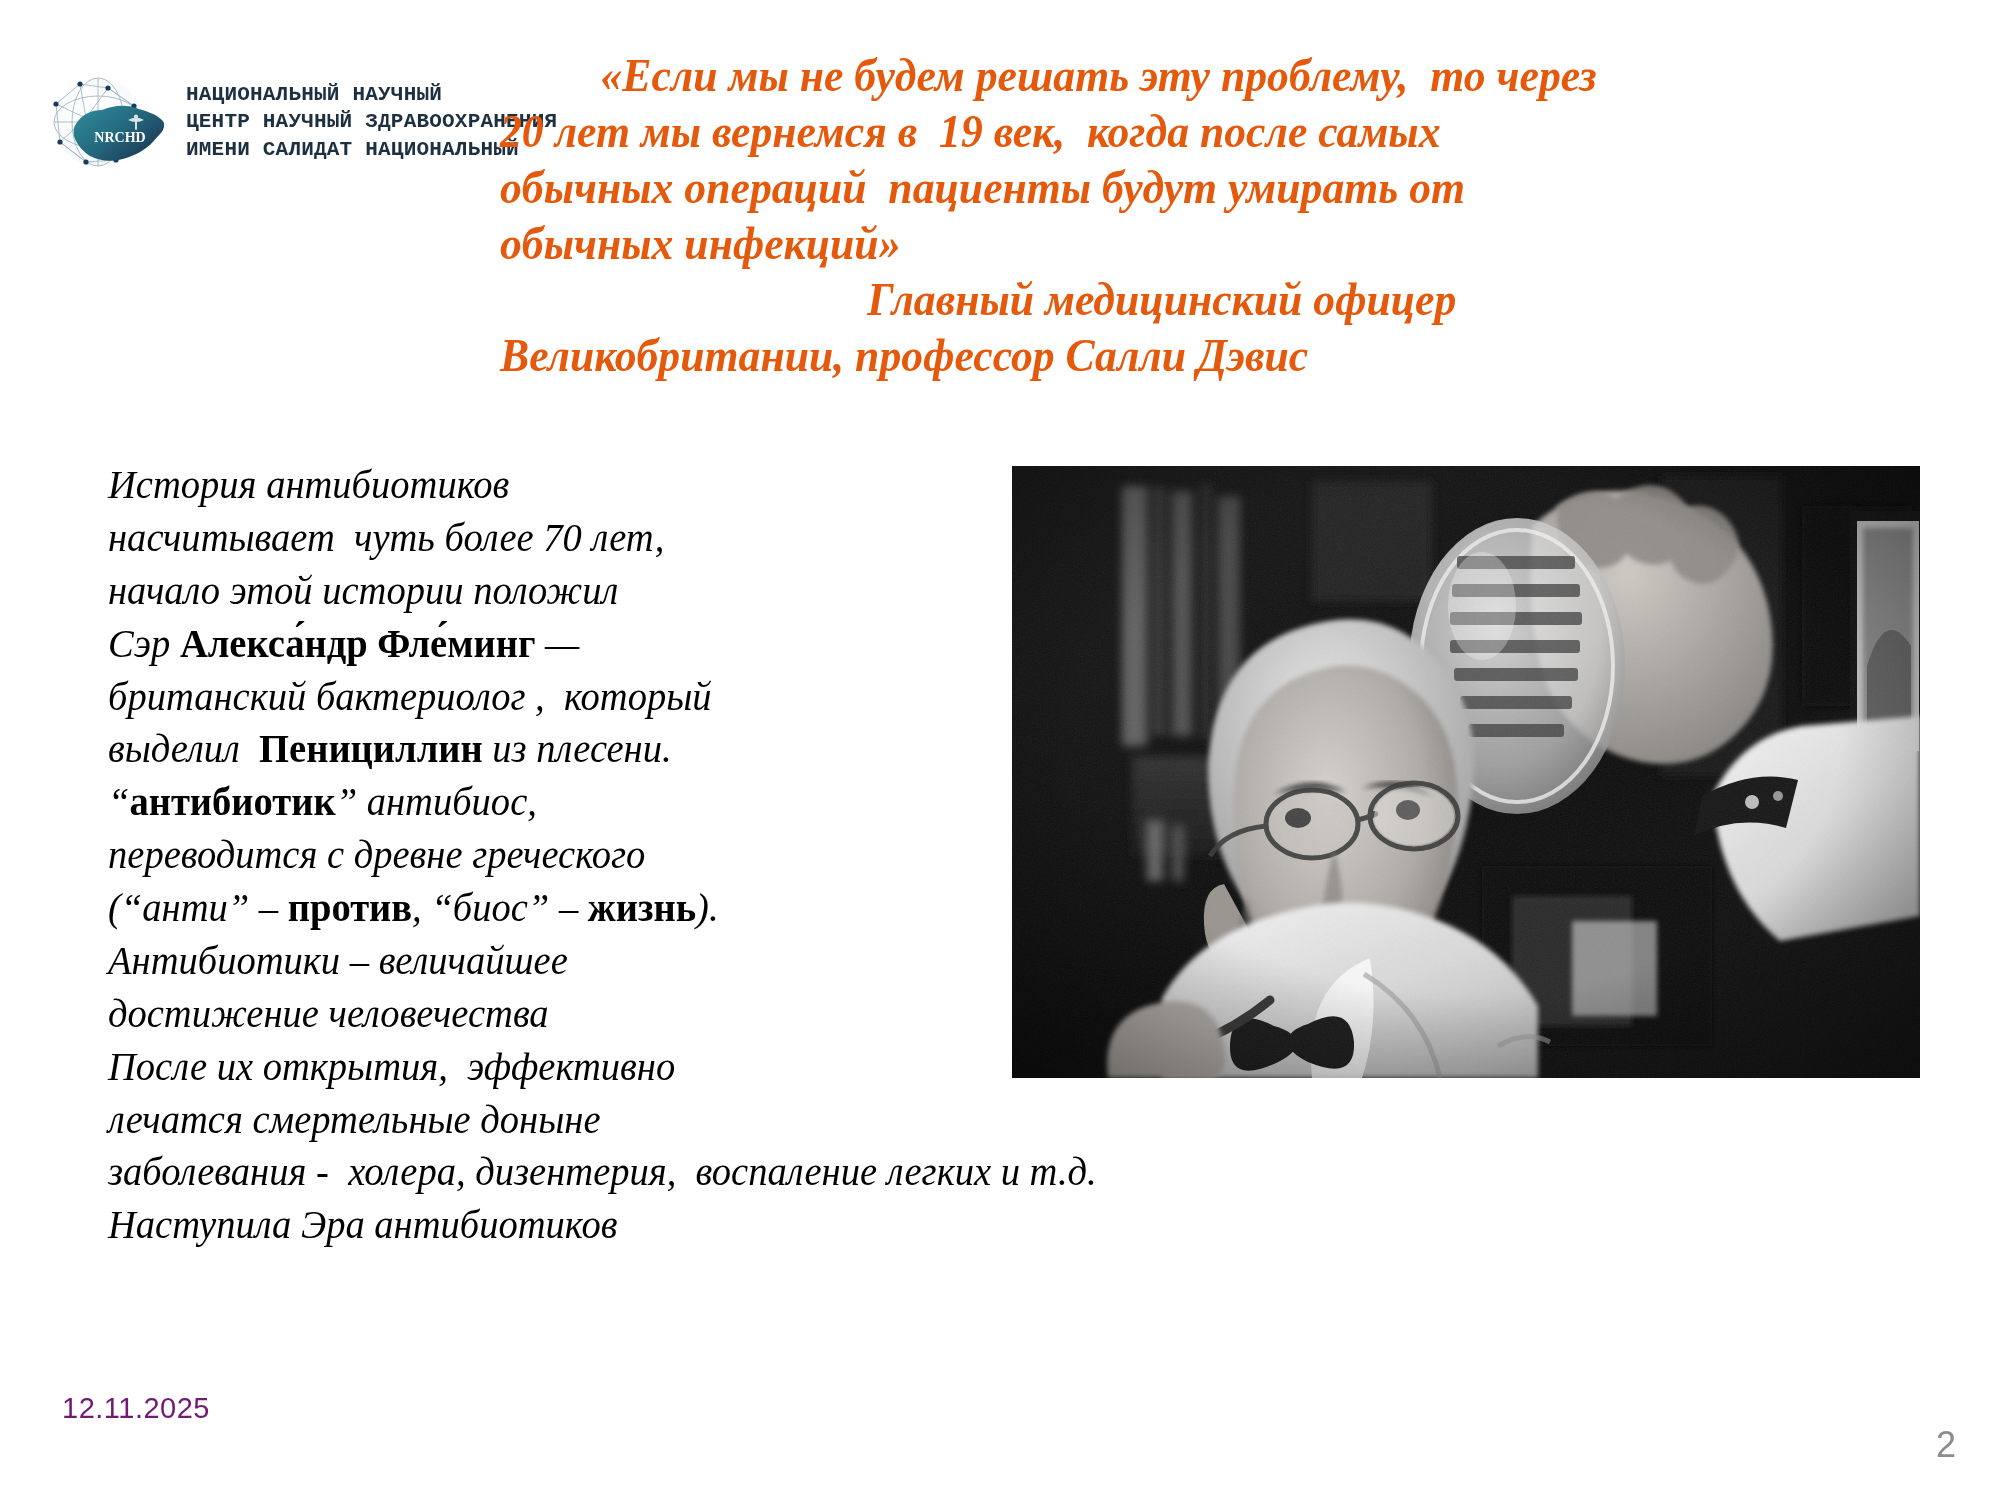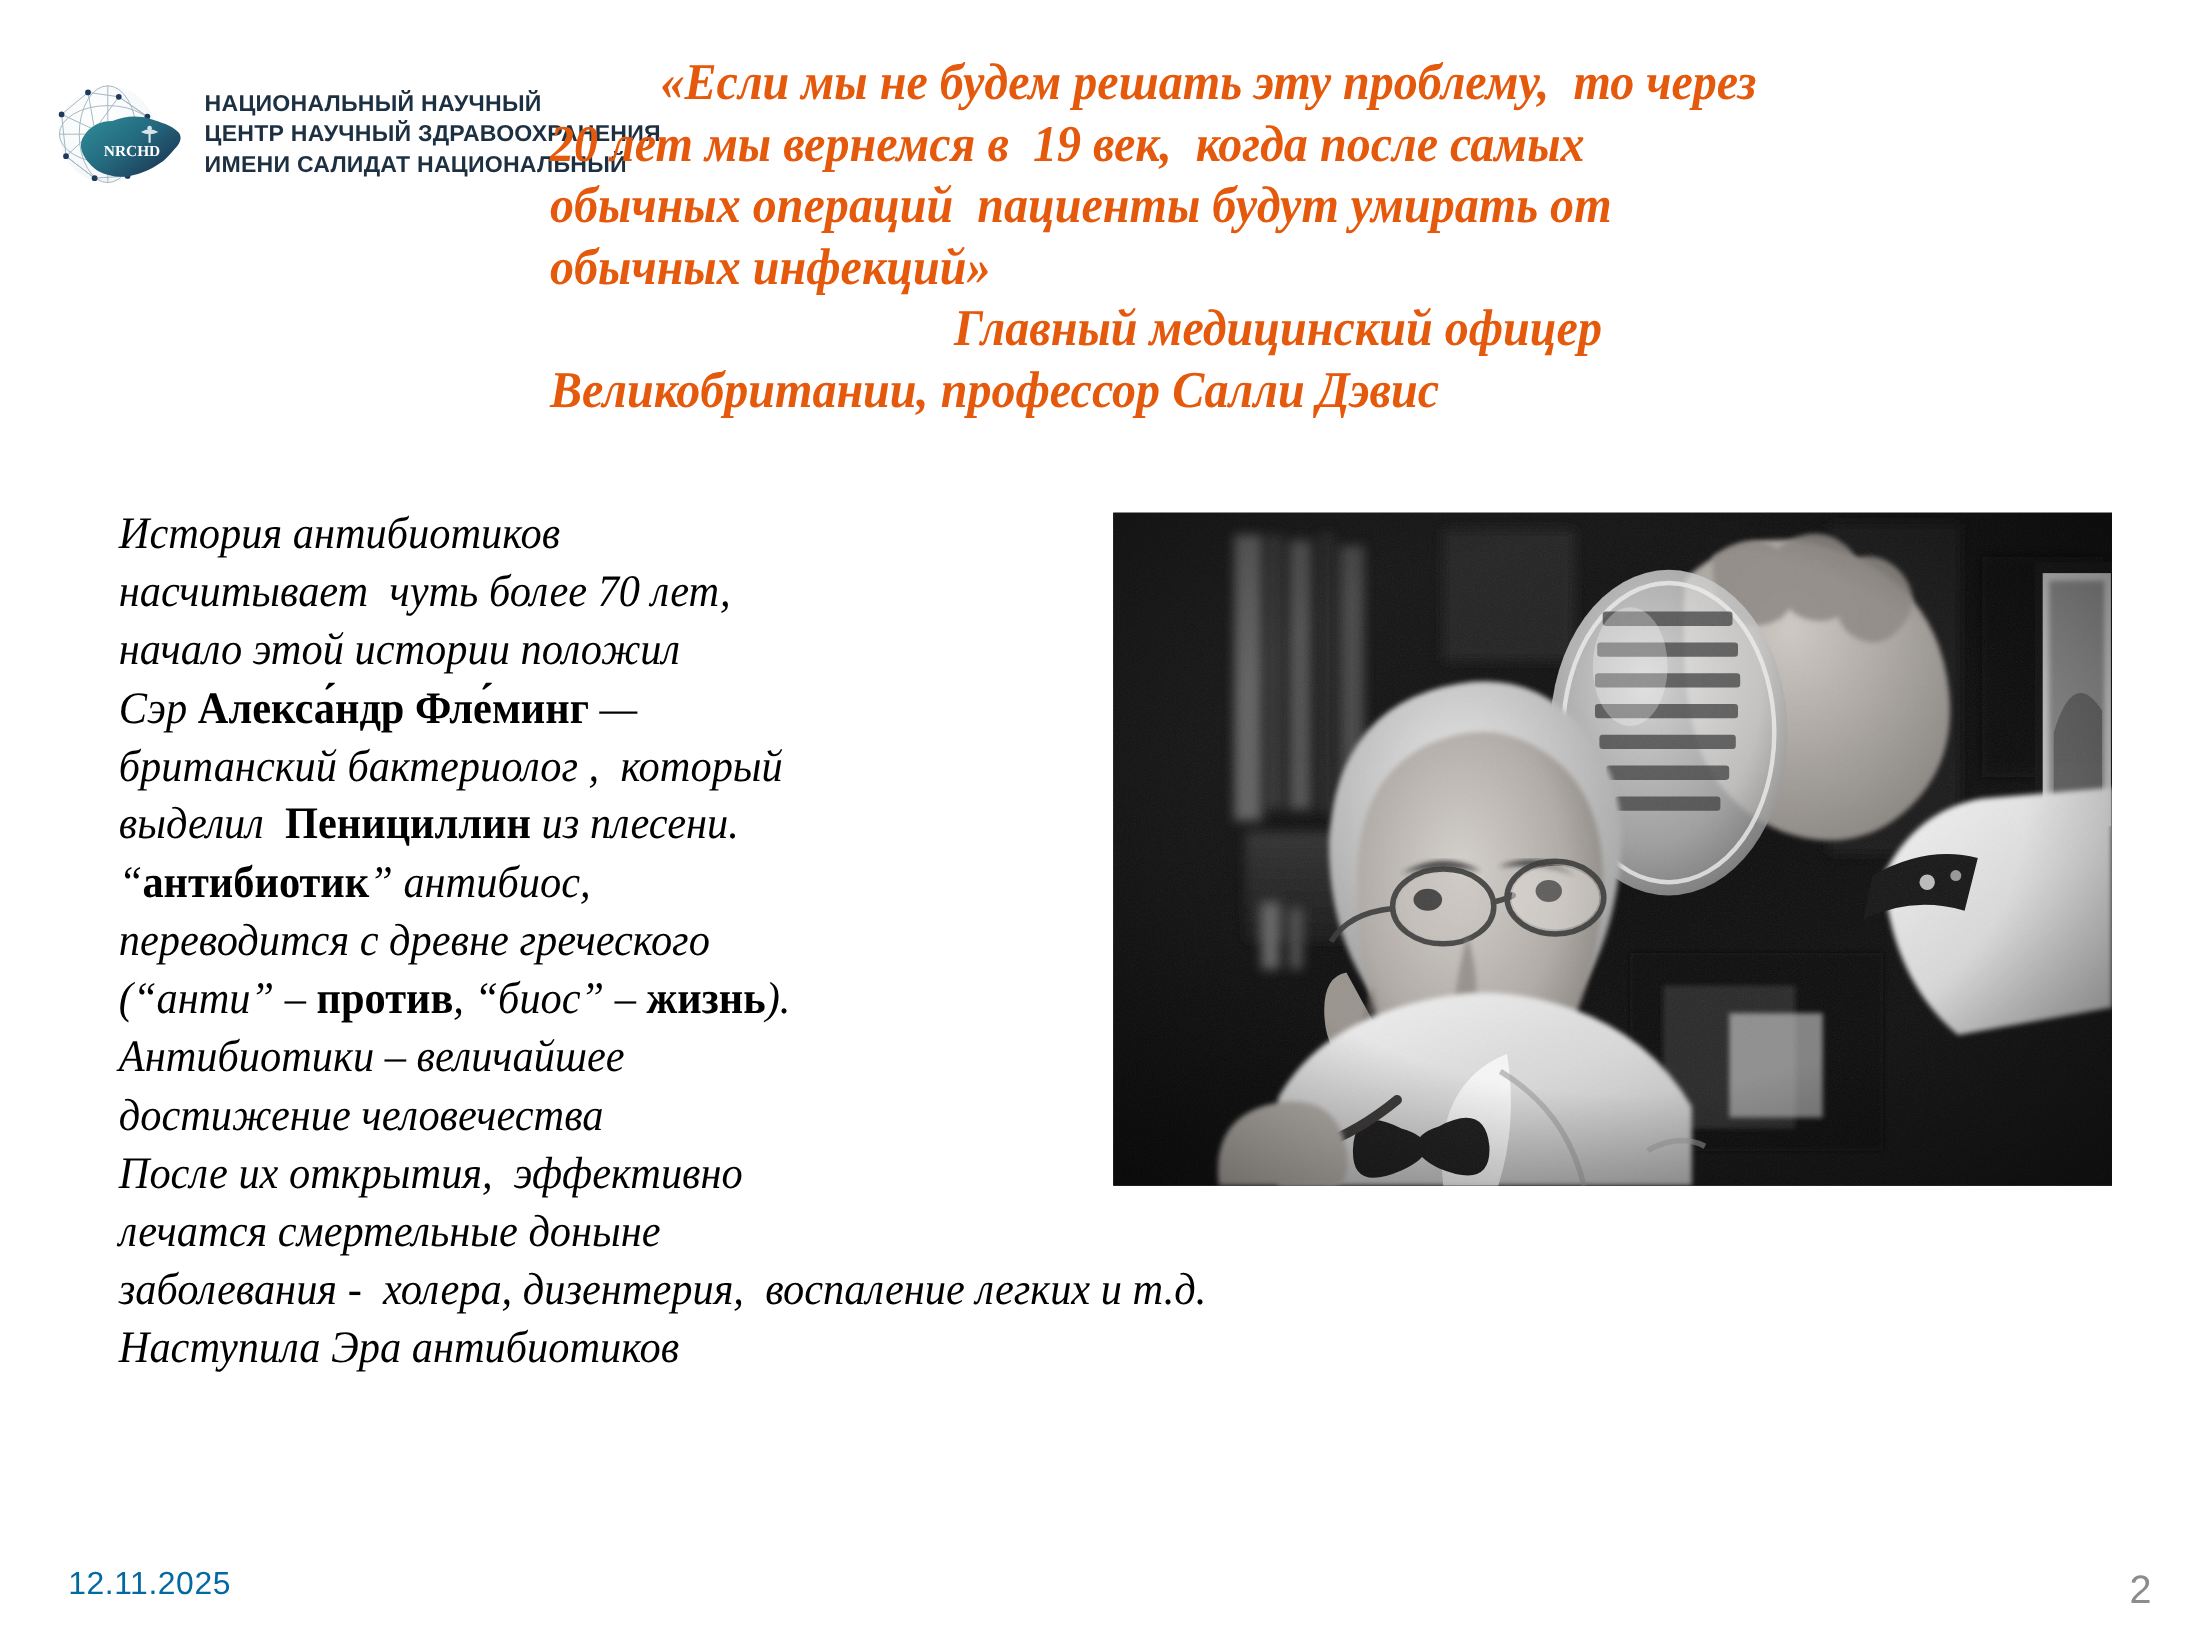--- a/index.html
+++ b/index.html
@@ -42,21 +42,21 @@
 
   .logo-text {
     font-family: "Liberation Sans", "DejaVu Sans", sans-serif;
     color: #1d3042;
     font-size: 21px;
     font-weight: 700;
     line-height: 1.30;
     letter-spacing: 0.2px;
     white-space: nowrap;
   }
-  .logo-text div { display: block; }
+  .logo-text div { display: block; font-family: Liberation Mono, monospace; }
 
   
   .quote {
     position: absolute;
     left: 500px;
     top: 48px;
     width: 1430px;
     color: #E4590B;
     font-family: "Liberation Serif", "DejaVu Serif", serif;
     font-style: italic;
@@ -99,22 +99,22 @@
     height: 612px;
     overflow: hidden;
     background: #0a0a0a;
   }
   .photo svg { display: block; width: 100%; height: 100%; }
 
   
   .footer-date {
     position: absolute;
     left: 62px;
-    top: 1424px;
-    color: #0369a1;
+    top: 1392px;
+    color: #701a75;
     font-family: "Liberation Sans", "DejaVu Sans", sans-serif;
     font-size: 29px;
     letter-spacing: 0.5px;
   }
   .page-number {
     position: absolute;
     right: 44px;
     top: 1424px;
     color: #8c8c8c;
     font-family: "Liberation Sans", "DejaVu Sans", sans-serif;

